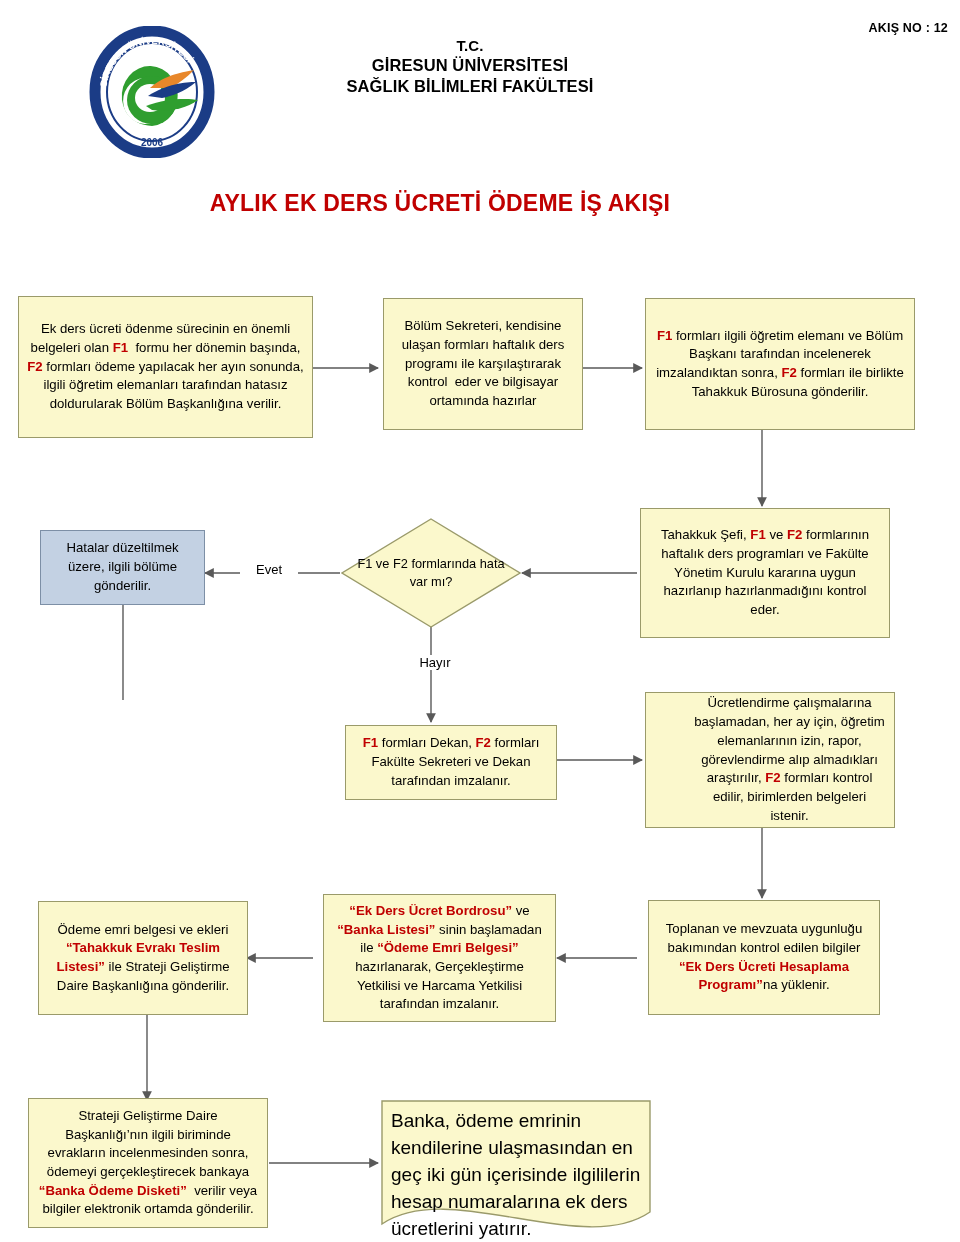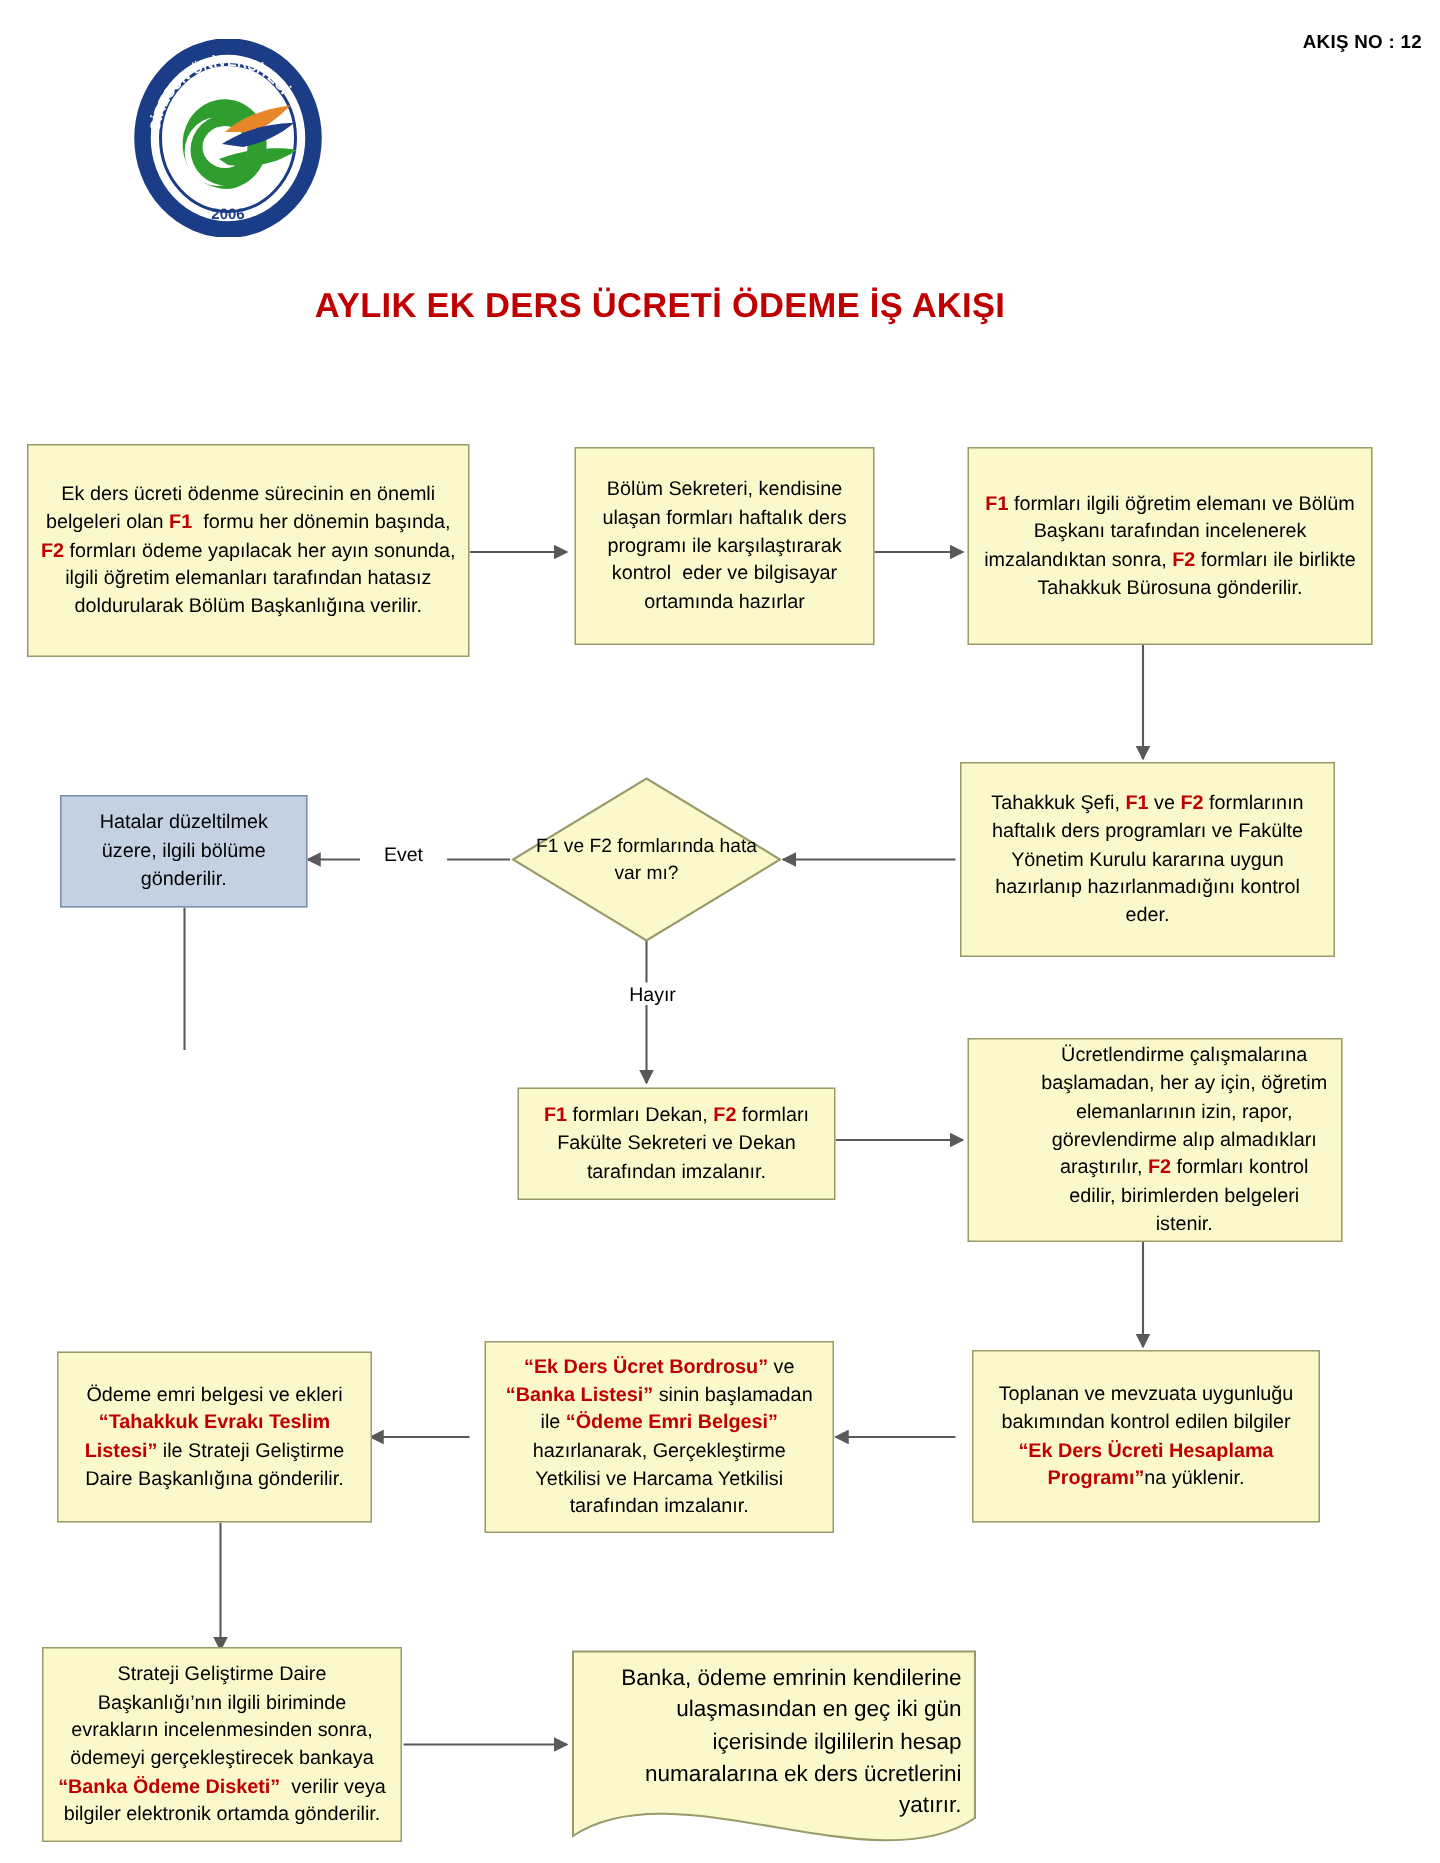--- a/index.html
+++ b/index.html
@@ -53,21 +53,21 @@
     text-align:center;font-size:12.8px;line-height:1.4;
   }
   .decision .dia{
     position:absolute;left:0;top:0;width:100%;height:100%;
   }
   .decision .dtext{position:relative;z-index:2;padding:0 6px;}
   .docshape{position:absolute;}
   .docshape svg{position:absolute;left:0;top:0;}
   .docshape .dtxt{
     position:absolute;left:0;top:8px;width:100%;
-    text-align:right;font-size:15px;line-height:1.42;padding:0 10px;
+    text-align:left;font-size:19px;line-height:1.42;padding:0 10px;
     box-sizing:border-box;
   }
   .red{color:#c00000;font-weight:bold;}
   .edge-label{
     position:absolute;font-size:13px;background:#fff;padding:0 4px;
     text-align:center;
   }
 </style>
 </head>
 <body>
@@ -91,20 +91,25 @@
       <g fill="#1b3c86" font-family="'Liberation Sans',sans-serif" font-weight="bold" font-size="10">
         <text x="66" y="120" text-anchor="middle">2006</text>
       </g>
       <path id="arcTop" d="M 20 68 A 46 50 0 0 1 112 68" fill="none"></path>
       <text font-family="'Liberation Sans',sans-serif" font-size="9.5" font-weight="bold" fill="#ffffff">
         <textPath href="#arcTop" startOffset="4%">GİRESUN ÜNİVERSİTESİ</textPath>
       </text>
     </svg>
   </div>
 
+  <div class="org-title">
+    <div class="l1">T.C.</div>
+    <div>GİRESUN ÜNİVERSİTESİ</div>
+    <div>SAĞLIK BİLİMLERİ FAKÜLTESİ</div>
+  </div>
 
   <div class="flow-title">AYLIK EK DERS ÜCRETİ ÖDEME İŞ AKIŞI</div>
 
   <svg class="lines" viewBox="0 0 960 1242" xmlns="http://www.w3.org/2000/svg">
     <defs>
       <marker id="arrR" viewBox="0 0 10 10" refX="9" refY="5" markerWidth="7" markerHeight="7" orient="auto-start-reverse">
         <path d="M 0 0 L 10 5 L 0 10 z" fill="#595959"></path>
       </marker>
     </defs>
     <g stroke="#595959" stroke-width="1.4" fill="none">

